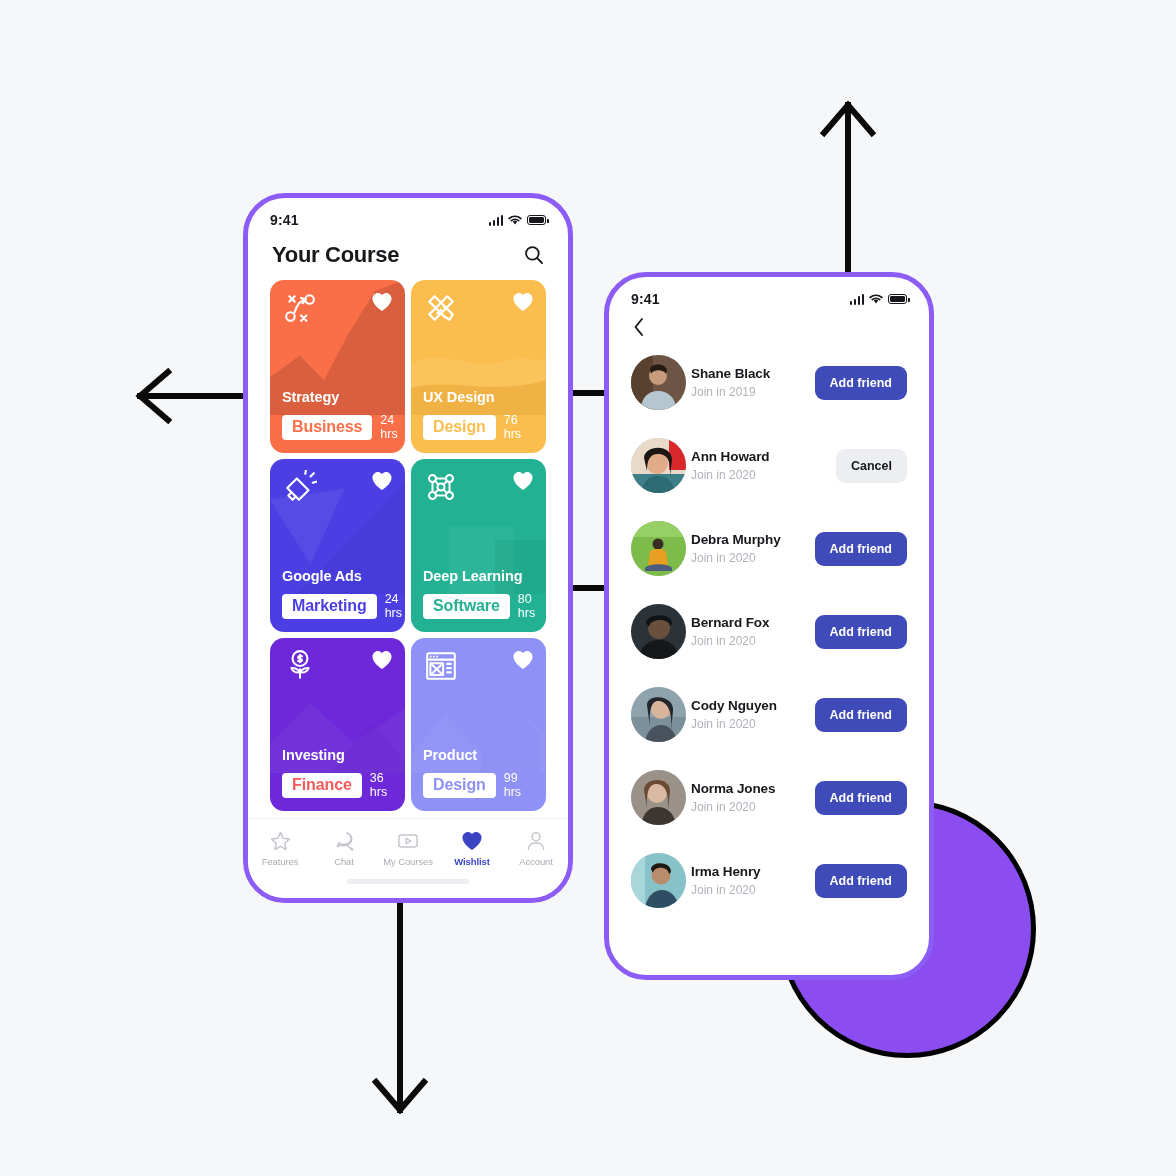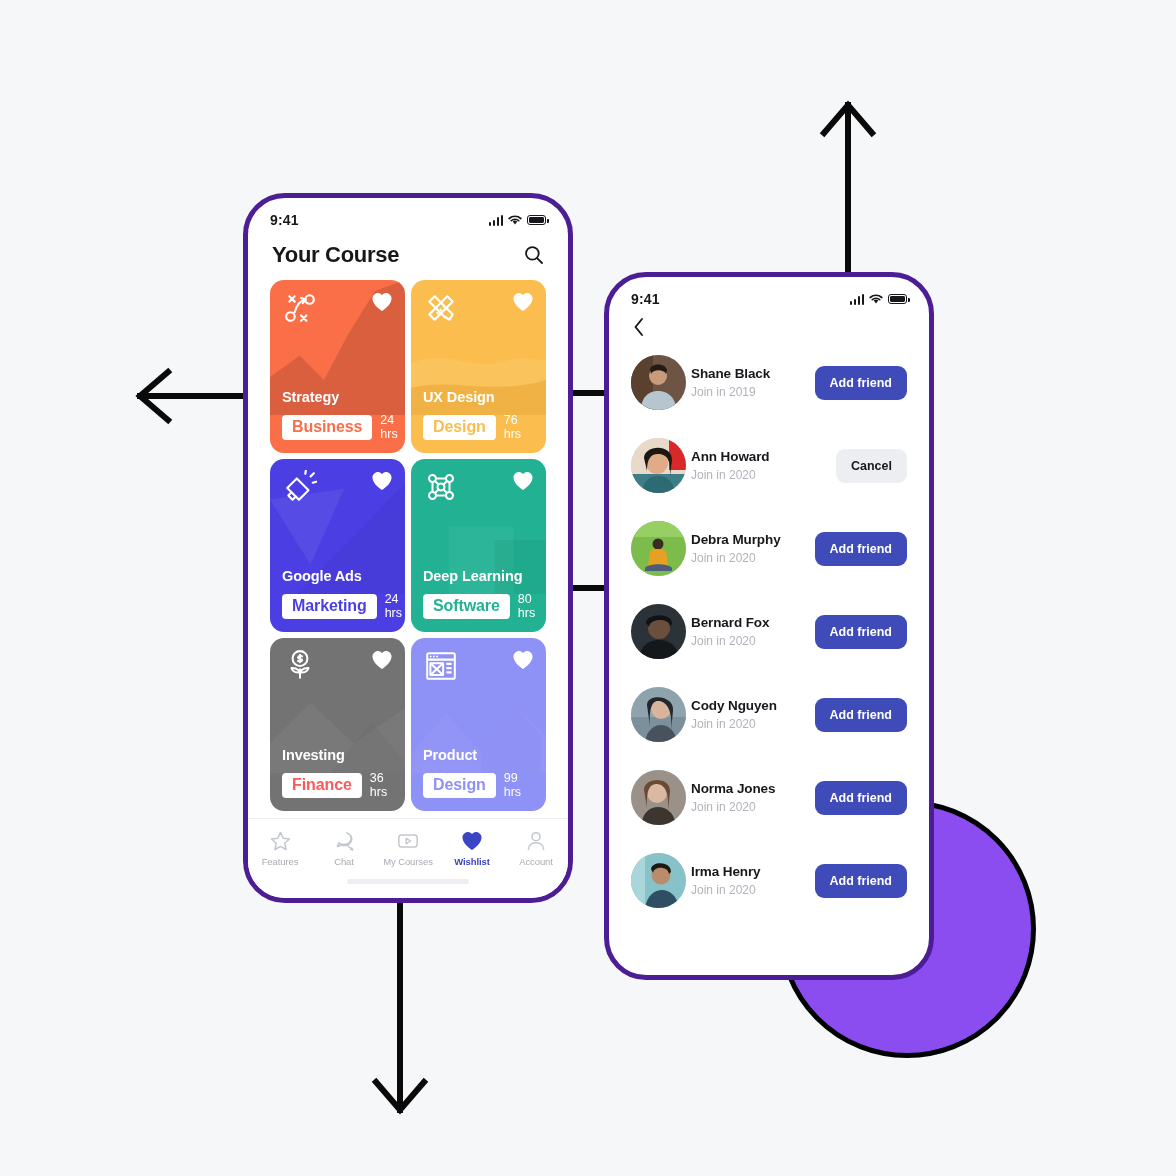--- a/index.html
+++ b/index.html
@@ -14,21 +14,21 @@
   
   .purple-circle{
     position:absolute;left:778px;top:800px;width:258px;height:258px;
     border-radius:50%;background:#8b4df0;border:5px solid #000;
     box-sizing:border-box;z-index:1;
   }
   .arrow-svg{position:absolute;left:0;top:0;width:1176px;height:1176px;z-index:2;pointer-events:none;}
 
   
   .phone{
-    position:absolute;background:#fff;border:5px solid #4c1d95;
+    position:absolute;background:#fff;border:5px solid #8b5cf6;
     box-sizing:border-box;overflow:hidden;
   }
   .phone-1{left:243px;top:193px;width:330px;height:710px;border-radius:42px;z-index:4;}
   .phone-2{left:604px;top:272px;width:330px;height:708px;border-radius:42px;z-index:5;}
 
   
   .status-bar{
     display:flex;align-items:center;justify-content:space-between;
     padding:14px 22px 2px 22px;
   }
@@ -249,21 +249,21 @@
         <svg class="heart-btn" viewBox="0 0 24 22">
           <path d="M12 21 C12 21 1.5 14.2 1.5 7.4 C1.5 3.7 4.3 1 7.6 1 C9.8 1 11.2 2.2 12 3.4 C12.8 2.2 14.2 1 16.4 1 C19.7 1 22.5 3.7 22.5 7.4 C22.5 14.2 12 21 12 21 Z" fill="#fff"></path>
         </svg>
         <div class="card-title">Deep Learning</div>
         <div class="card-meta">
           <span class="pill" style="color:#22b193">Software</span>
           <span class="hrs">80 hrs</span>
         </div>
       </div>
 
-      <div class="card" style="background:#737373">
+      <div class="card" style="background:#6d28d9">
         <svg class="blob" viewBox="0 0 100 100" preserveAspectRatio="none">
           <path d="M0,78 L30,48 L62,78 L100,52 L100,100 L0,100 Z" fill="#fff" opacity=".35"></path>
           <path d="M45,100 L75,62 L100,92 L100,100 Z" fill="#000" opacity=".18"></path>
         </svg>
         <svg class="card-icon" viewBox="0 0 32 32">
           <g stroke="#fff" stroke-width="1.9" fill="none" stroke-linecap="round" stroke-linejoin="round">
             <circle cx="16" cy="9" r="7"></circle>
             <path d="M16 5.5 L16 12.5 M17.9 6.9 C17.4 6.2 14.2 6 14.2 7.9 C14.2 9.7 17.9 8.6 17.9 10.4 C17.9 12.2 14.6 11.8 14.1 11.1"></path>
             <path d="M16 19 L16 27"></path>
             <path d="M16 22 C16 22 14 17.5 8 18 C8 18 9 23 16 22 Z"></path>

